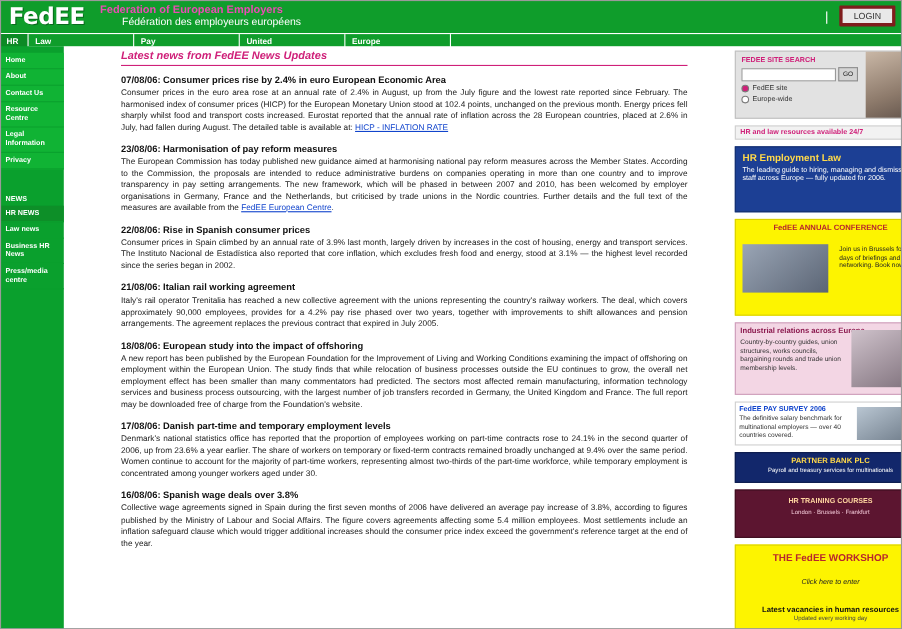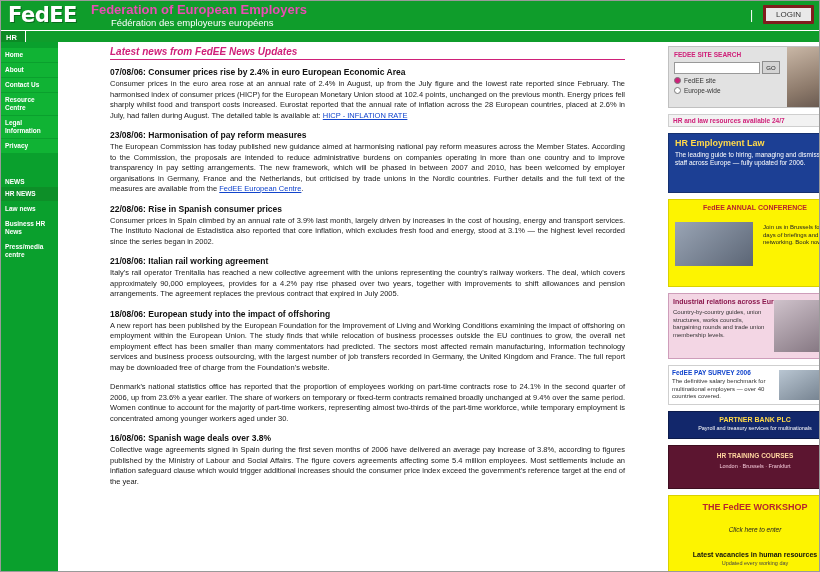--- a/index.html
+++ b/index.html
@@ -26,39 +26,39 @@
     font-weight: bold;
     font-size: 21px;
     color: #ffffff;
     letter-spacing: -0.5px;
     text-shadow: 1px 1px 0 #0a6b1d;
   }
   .masthead-titles {
     margin-left: 14px; line-height: 1.15; padding-top:1px;
   }
   .masthead-titles .t1 {
-    color:#e94db3; font-weight:bold; font-size:13px;
+    color:#e94db3; font-weight:bold; font-size:10px;
   }
   .masthead-titles .t2 {
     color:#ffffff; font-weight:normal; font-size:9.5px;margin-left:20px;
   }
   .masthead-right {
     position:absolute; right:6px; top:5px; display:flex; align-items:center; gap:10px;
   }
   .hdr-sep { color:#ffffff; font-size:12px; }
   .login-btn {
     background:#e9e9e9; border:3px solid #7f1d1d; color:#333;
     font-size:8px; padding:2px 10px; border-radius:1px;
   }
 
   
   .navbar {
     position:absolute; left:0; top:30px; width:820px; height:12px;
     background:#0f9d2b; border-top:1px solid #ffffff;
-    display:flex; align-items:flex-start;flex-direction:column;
+    display:flex; align-items:center;
   }
   .navitem {
     color:#ffffff; font-size:7.5px; font-weight:bold;
     padding:1px 0 0 6px; min-width:66px;
     border-right:1px solid #ffffff;
     line-height:11px;
   }
   .navitem.first { min-width:26px; background:#0c8a25; }
   .navitem.wide { min-width:96px; }
   .navfill { flex:1; border-right:none; }
@@ -279,20 +279,21 @@
       <h3>21/08/06: Italian rail working agreement</h3>
       <p>Italy's rail operator Trenitalia has reached a new collective agreement with the unions representing the country's railway workers. The deal, which covers approximately 90,000 employees, provides for a 4.2% pay rise phased over two years, together with improvements to shift allowances and pension arrangements. The agreement replaces the previous contract that expired in July 2005.</p>
     </div>
 
     <div class="story">
       <h3>18/08/06: European study into the impact of offshoring</h3>
       <p>A new report has been published by the European Foundation for the Improvement of Living and Working Conditions examining the impact of offshoring on employment within the European Union. The study finds that while relocation of business processes outside the EU continues to grow, the overall net employment effect has been smaller than many commentators had predicted. The sectors most affected remain manufacturing, information technology services and business process outsourcing, with the largest number of job transfers recorded in Germany, the United Kingdom and France. The full report may be downloaded free of charge from the Foundation's website.</p>
     </div>
 
     <div class="story">
+      <h3>17/08/06: Danish part-time and temporary employment levels</h3>
       <p>Denmark's national statistics office has reported that the proportion of employees working on part-time contracts rose to 24.1% in the second quarter of 2006, up from 23.6% a year earlier. The share of workers on temporary or fixed-term contracts remained broadly unchanged at 9.4% over the same period. Women continue to account for the majority of part-time workers, representing almost two-thirds of the part-time workforce, while temporary employment is concentrated among younger workers aged under 30.</p>
     </div>
 
     <div class="story">
       <h3>16/08/06: Spanish wage deals over 3.8%</h3>
       <p>Collective wage agreements signed in Spain during the first seven months of 2006 have delivered an average pay increase of 3.8%, according to figures published by the Ministry of Labour and Social Affairs. The figure covers agreements affecting some 5.4 million employees. Most settlements include an inflation safeguard clause which would trigger additional increases should the consumer price index exceed the government's reference target at the end of the year.</p>
     </div>
   </div>
 
   <div class="rail">

